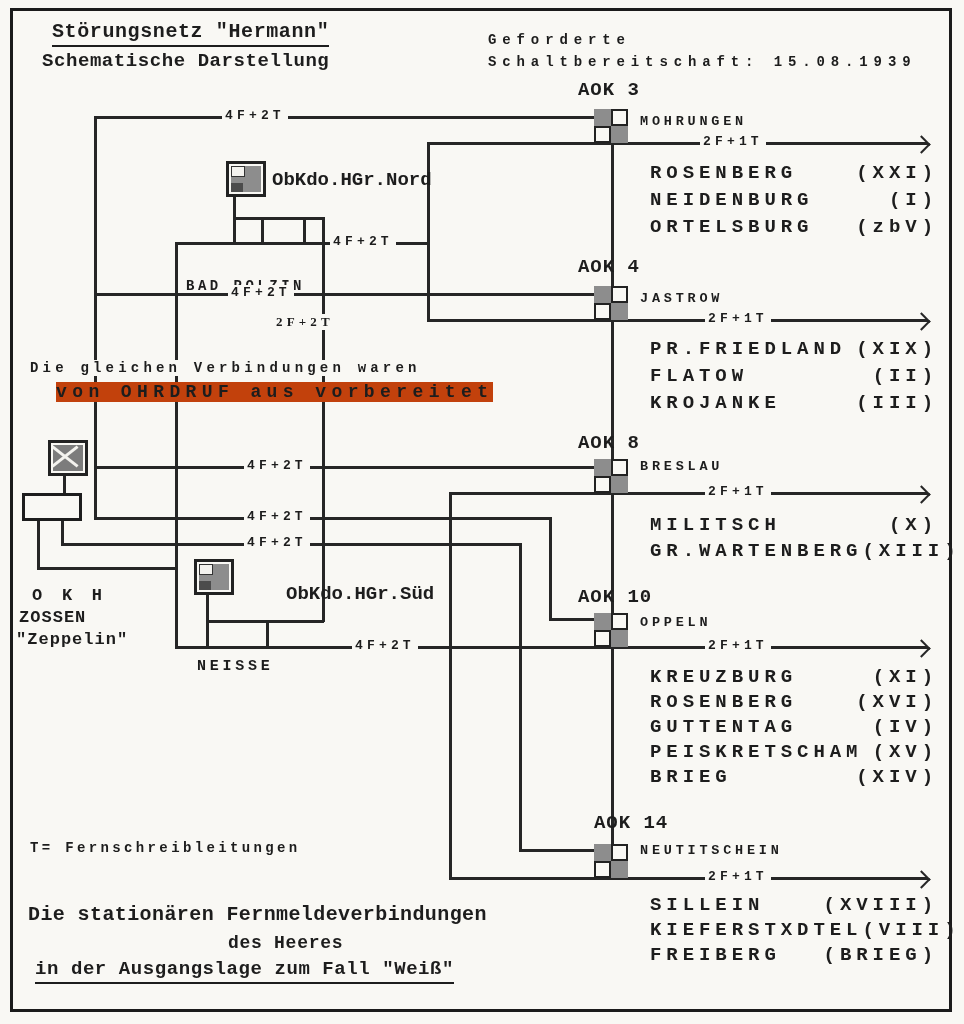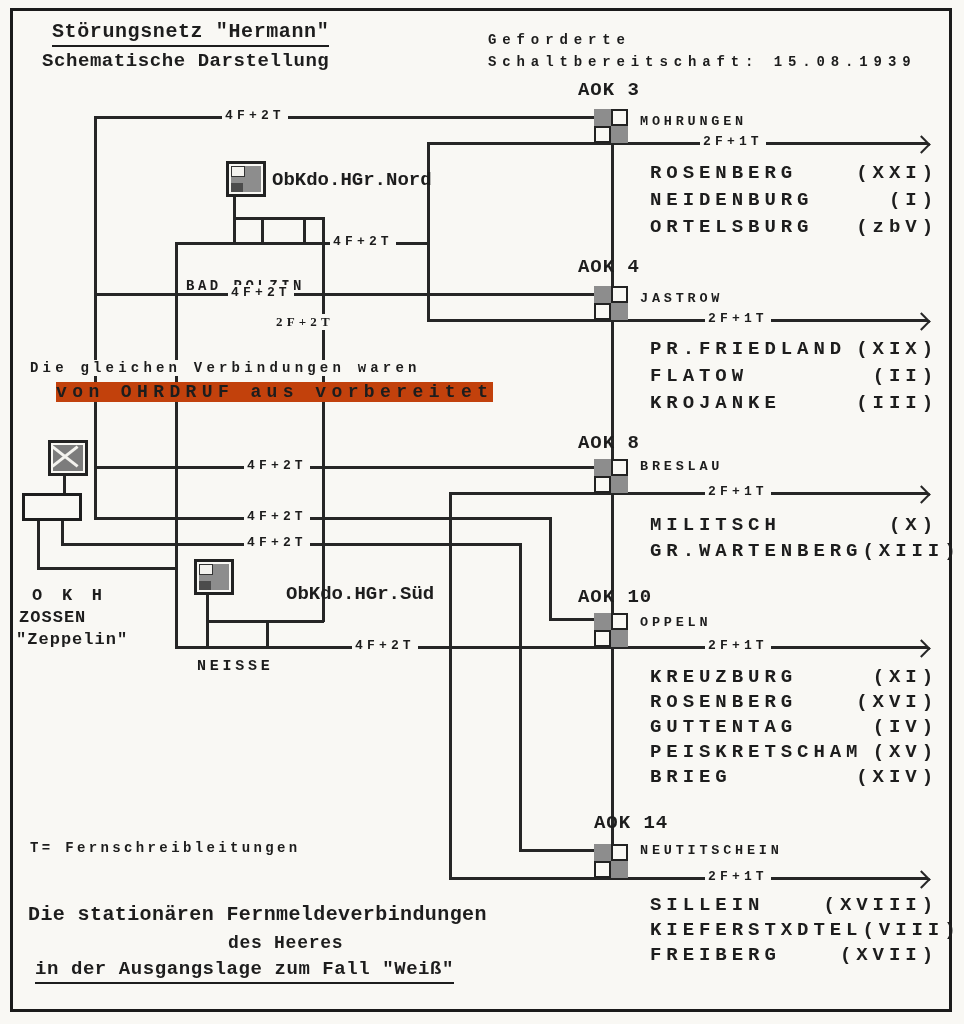--- a/index.html
+++ b/index.html
@@ -238,21 +238,21 @@
   <div class="urow" style="top:894px;">
     <span>SILLEIN</span>
     <span>(XVIII)</span>
     </div>
   <div class="urow" style="top:919px;">
     <span>KIEFERSTXDTEL</span>
     <span>(VIII)</span>
     </div>
   <div class="urow" style="top:944px;">
     <span>FREIBERG</span>
-    <span>(XVII)</span>
+    <span>(BRIEG)</span>
     </div>
 
   <div class="txt" style="left:30px;top:840px;font-size:14px;letter-spacing:.24em;">T= Fernschreibleitungen</div>
 
   <div class="txt" style="left:28px;top:903px;font-size:20px;letter-spacing:.02em;">Die stationären Fernmeldeverbindungen</div>
   <div class="txt" style="left:228px;top:933px;font-size:18px;letter-spacing:.04em;">des Heeres</div>
   <div class="txt u" style="left:35px;top:958px;font-size:19px;letter-spacing:.03em;">in der Ausgangslage zum Fall "Weiß"</div>
 </div>
 
 </body></html>

